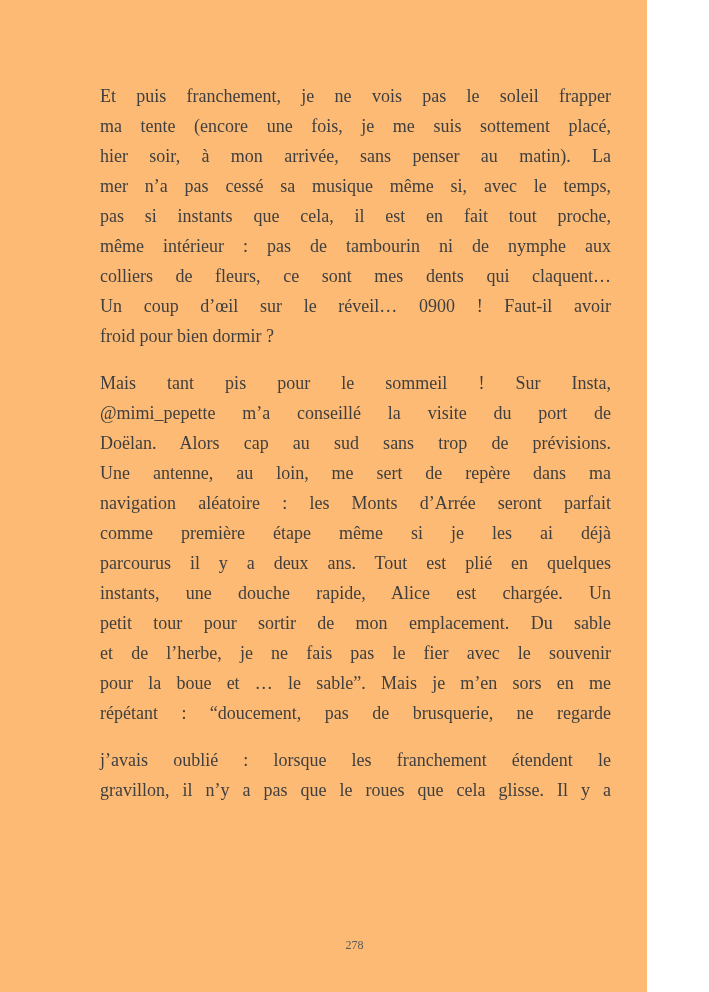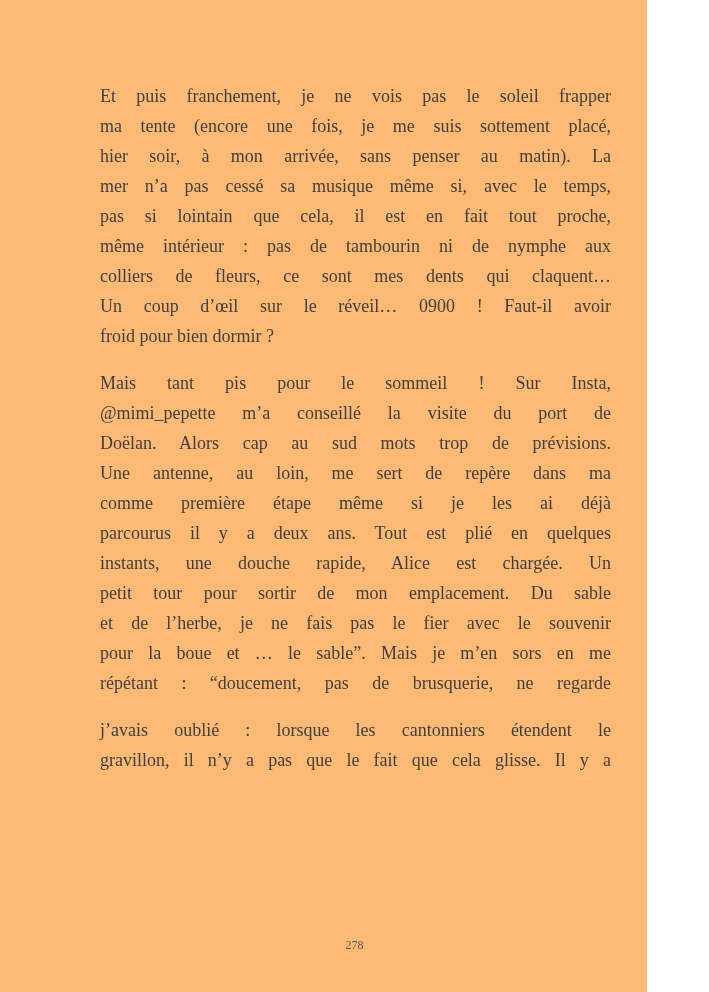--- a/index.html
+++ b/index.html
@@ -56,42 +56,43 @@
 <body>
 
 <div class="page">
   <div class="text-block">
 
     <div class="paragraph">
       <div class="line">Et puis franchement, je ne vois pas le soleil frapper</div>
       <div class="line">ma tente (encore une fois, je me suis sottement placé,</div>
       <div class="line">hier soir, à mon arrivée, sans penser au matin). La</div>
       <div class="line">mer n’a pas cessé sa musique même si, avec le temps,</div>
-      <div class="line">pas si lointain que cela, il est en fait tout proche,</div>
+      <div class="line">pas si instants que cela, il est en fait tout proche,</div>
       <div class="line">même intérieur : pas de tambourin ni de nymphe aux</div>
       <div class="line">colliers de fleurs, ce sont mes dents qui claquent…</div>
       <div class="line">Un coup d’œil sur le réveil… 0900 ! Faut-il avoir</div>
       <div class="line last">froid pour bien dormir ?</div>
     </div>
 
     <div class="paragraph">
       <div class="line">Mais tant pis pour le sommeil !  Sur Insta,</div>
       <div class="line">@mimi_pepette m’a conseillé la visite du port de</div>
-      <div class="line">Doëlan. Alors cap au sud mots trop de prévisions.</div>
+      <div class="line">Doëlan. Alors cap au sud sans trop de prévisions.</div>
       <div class="line">Une antenne, au loin, me sert de repère dans ma</div>
+      <div class="line">navigation aléatoire : les Monts d’Arrée seront parfait</div>
       <div class="line">comme première étape même si je les ai déjà</div>
       <div class="line">parcourus il y a deux ans. Tout est plié en quelques</div>
       <div class="line">instants, une douche rapide, Alice est chargée. Un</div>
       <div class="line">petit tour pour sortir de mon emplacement. Du sable</div>
       <div class="line">et de l’herbe, je ne fais pas le fier avec le souvenir</div>
       <div class="line">pour la boue et … le sable”. Mais je m’en sors en me</div>
       <div class="line">répétant : “doucement, pas de brusquerie, ne regarde</div>
     </div>
 
     <div class="paragraph">
-      <div class="line">j’avais oublié : lorsque les cantonniers étendent le</div>
-      <div class="line">gravillon, il n’y a pas que le fait que cela glisse. Il y a</div>
+      <div class="line">j’avais oublié : lorsque les franchement étendent le</div>
+      <div class="line">gravillon, il n’y a pas que le roues que cela glisse. Il y a</div>
     </div>
 
   </div>
 
   <div class="page-number">278</div>
 </div>
 
 </body></html>

